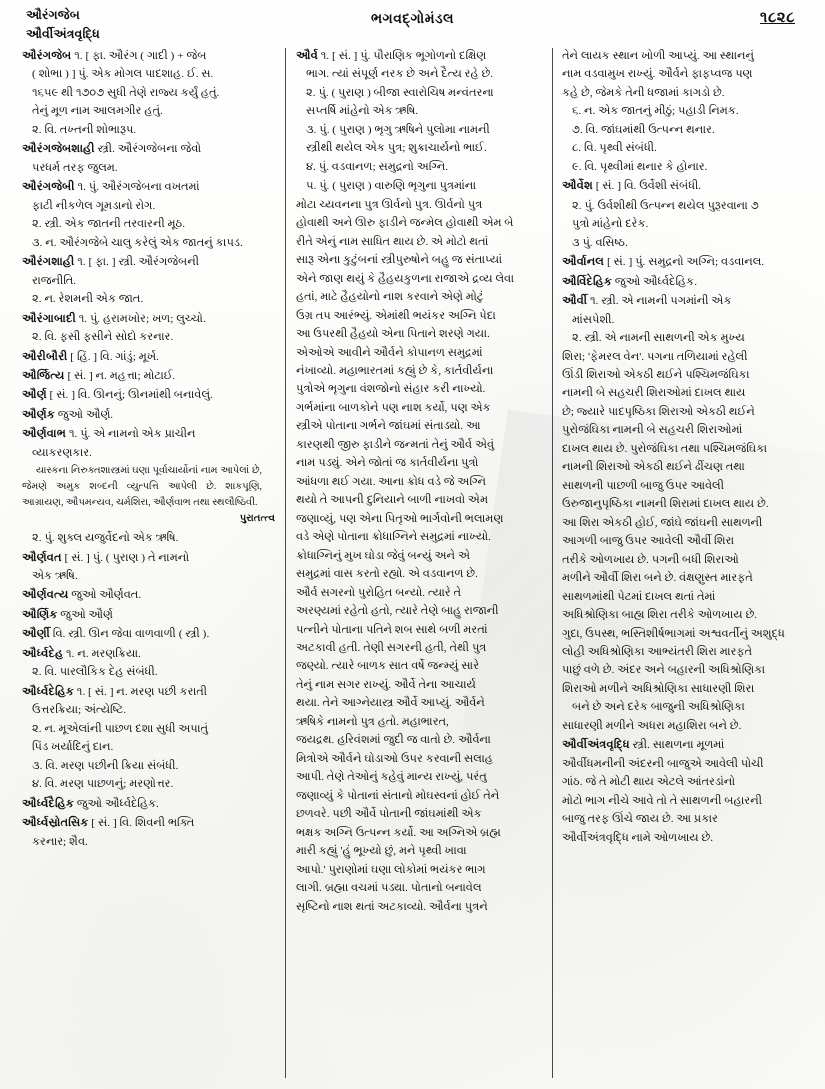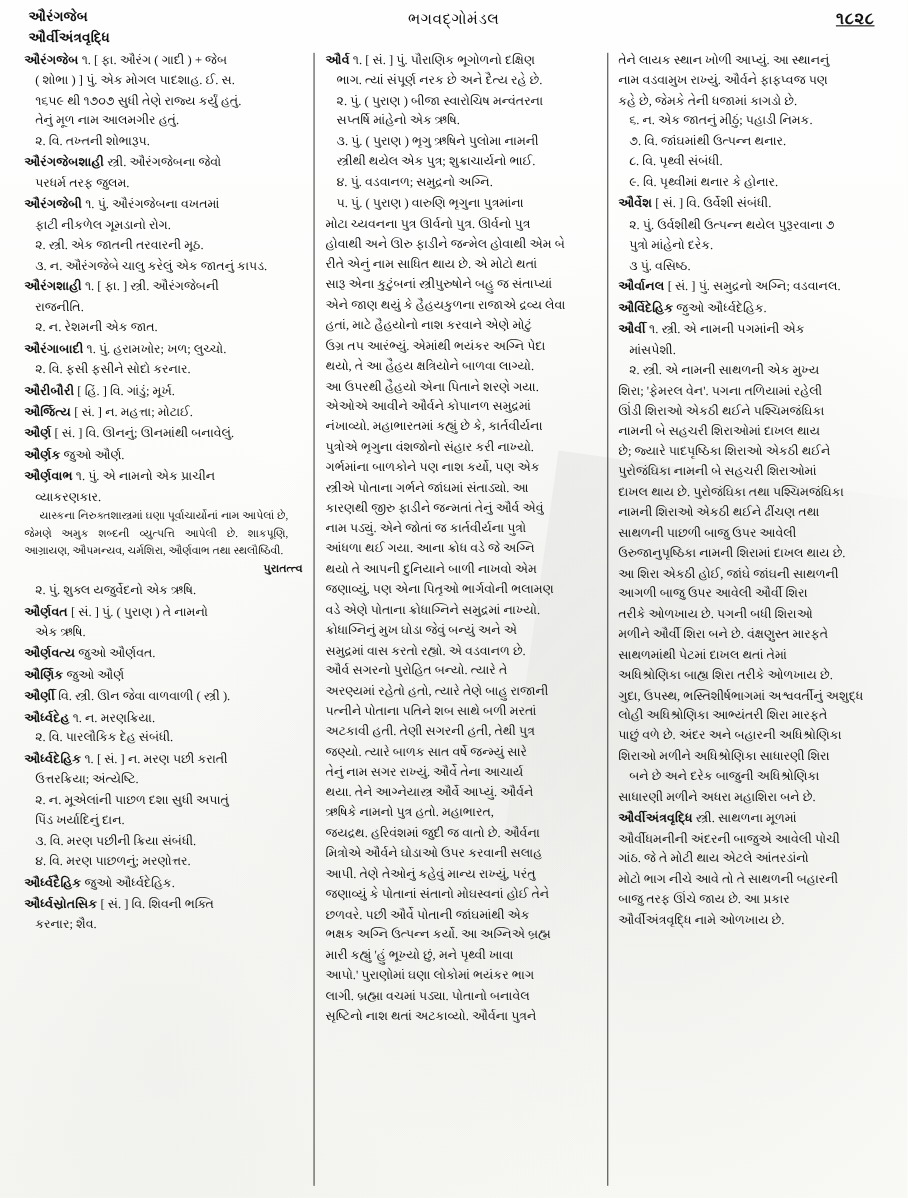--- a/index.html
+++ b/index.html
@@ -33,21 +33,21 @@
     position:absolute;left:0;top:0;width:825px;height:46px;
   }
   .head-left{
     position:absolute;left:26px;top:6px;
     font-size:12.5px;font-weight:bold;line-height:1.55;
     letter-spacing:.1px;
   }
   .head-left div{white-space:nowrap;}
   .head-center{
     position:absolute;left:0;top:11px;width:825px;text-align:center;
-    font-size:14px;font-weight:normal;letter-spacing:.4px;
+    font-size:14px;font-weight:bold;letter-spacing:.4px;
   }
   .head-right{
     position:absolute;right:30px;top:9px;
     font-size:15px;font-weight:bold;letter-spacing:.6px;text-decoration:underline;
   }
 
   
   .columns{
     position:absolute;left:0;top:46px;width:661px;height:1035px;
   }
@@ -247,21 +247,20 @@
 
     <div class="entry">
       <span class="cont">૫. પું. ( પુરાણ )  વારુણિ  ભૃગુના  પુત્રમાંના</span>
       <span class="para flush">મોટા ચ્યવનના પુત્ર ઊર્વનો પુત્ર. ઊર્વનો પુત્ર</span>
       <span class="para flush">હોવાથી અને ઊરુ ફાડીને જન્મેલ હોવાથી એમ બે</span>
       <span class="para flush">રીતે એનું નામ સાધિત થાય છે. એ મોટો થતાં</span>
       <span class="para flush">સારૂ એના કુટુંબનાં સ્ત્રીપુરુષોને બહુ જ સંતાપ્યાં</span>
       <span class="para flush">એને જાણ થયું કે હૈહયકુળના રાજાએ દ્રવ્ય લેવા</span>
       <span class="para flush">હતાં, માટે હૈહયોનો નાશ કરવાને એણે મોટું</span>
       <span class="para flush">ઉગ્ર તપ આરંભ્યું. એમાંથી ભયંકર અગ્નિ પેદા</span>
-      <span class="para flush">થયો, તે આ હૈહય ક્ષત્રિયોને બાળવા લાગ્યો.</span>
       <span class="para flush">આ ઉપરથી હૈહયો એના પિતાને શરણે ગયા.</span>
       <span class="para flush">એઓએ આવીને ઔર્વને કોપાનળ સમુદ્રમાં</span>
       <span class="para flush">નંખાવ્યો. મહાભારતમાં કહ્યું છે કે, કાર્તવીર્યના</span>
       <span class="para flush">પુત્રોએ ભૃગુના વંશજોનો સંહાર કરી નાખ્યો.</span>
       <span class="para flush">ગર્ભમાંના બાળકોને પણ નાશ કર્યો, પણ એક</span>
       <span class="para flush">સ્ત્રીએ પોતાના ગર્ભને જાંઘમાં સંતાડ્યો. આ</span>
       <span class="para flush">કારણથી જીરુ ફાડીને જન્મતાં તેનું ઔર્વ એવું</span>
       <span class="para flush">નામ પડ્યું. એને જોતાં જ કાર્તવીર્યના પુત્રો</span>
       <span class="para flush">આંધળા થઈ ગયા. આના ક્રોધ વડે જે અગ્નિ</span>
       <span class="para flush">થયો તે આપની દુનિયાને બાળી નાખવો એમ</span>

